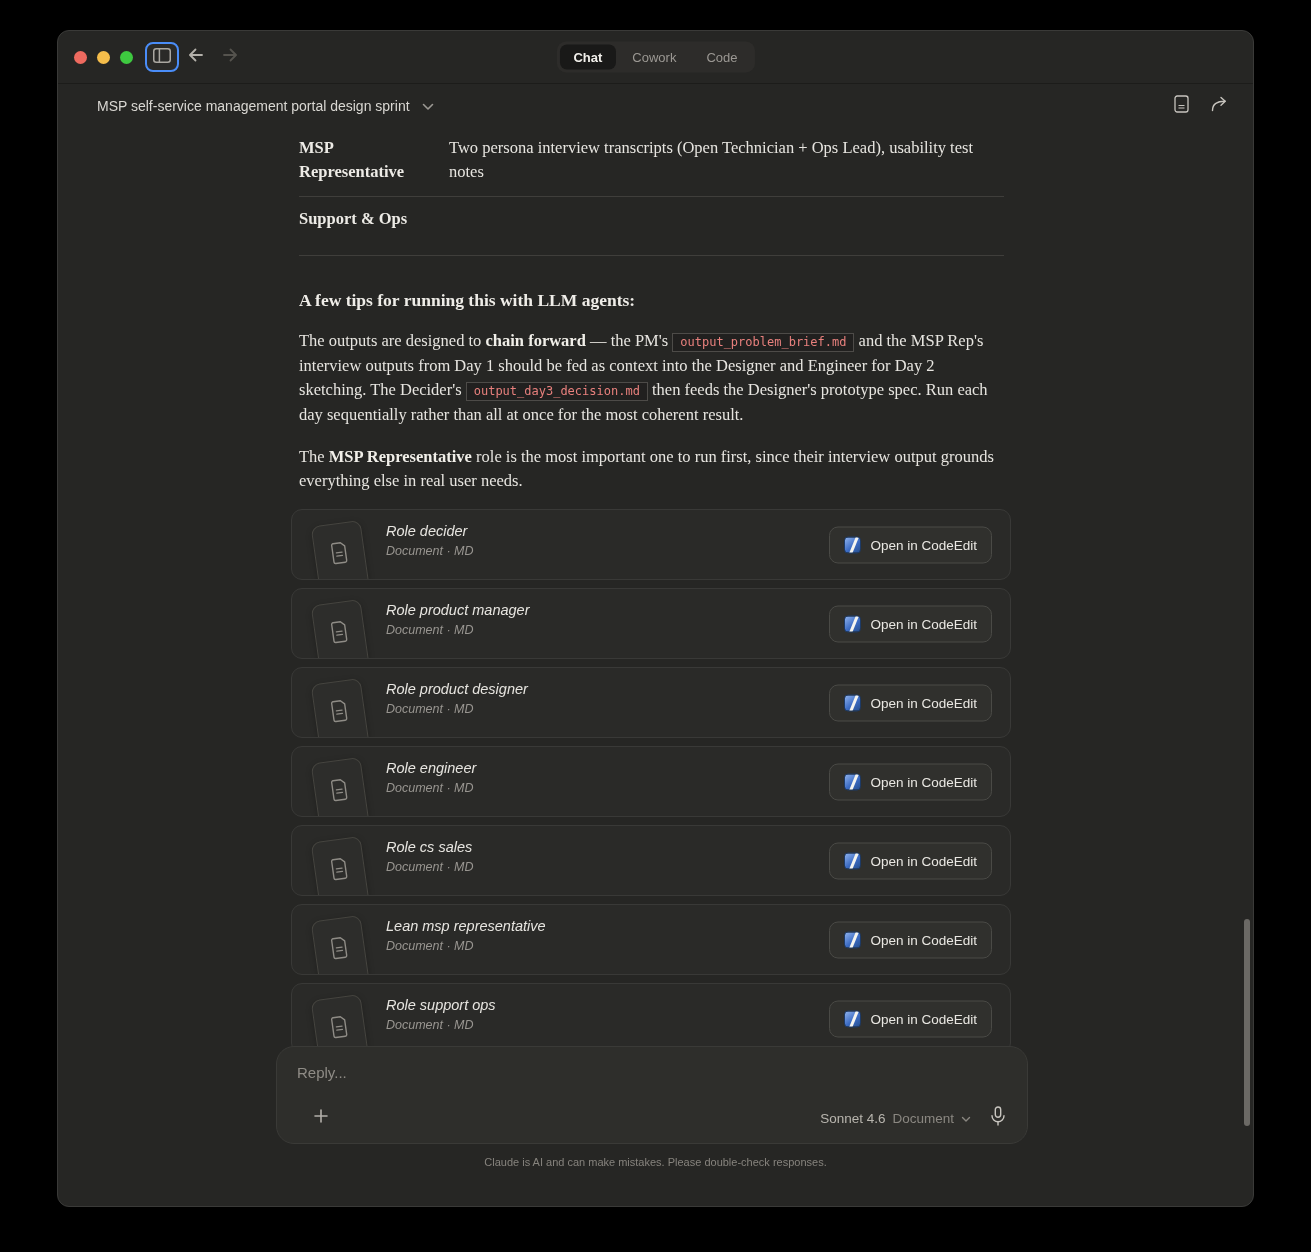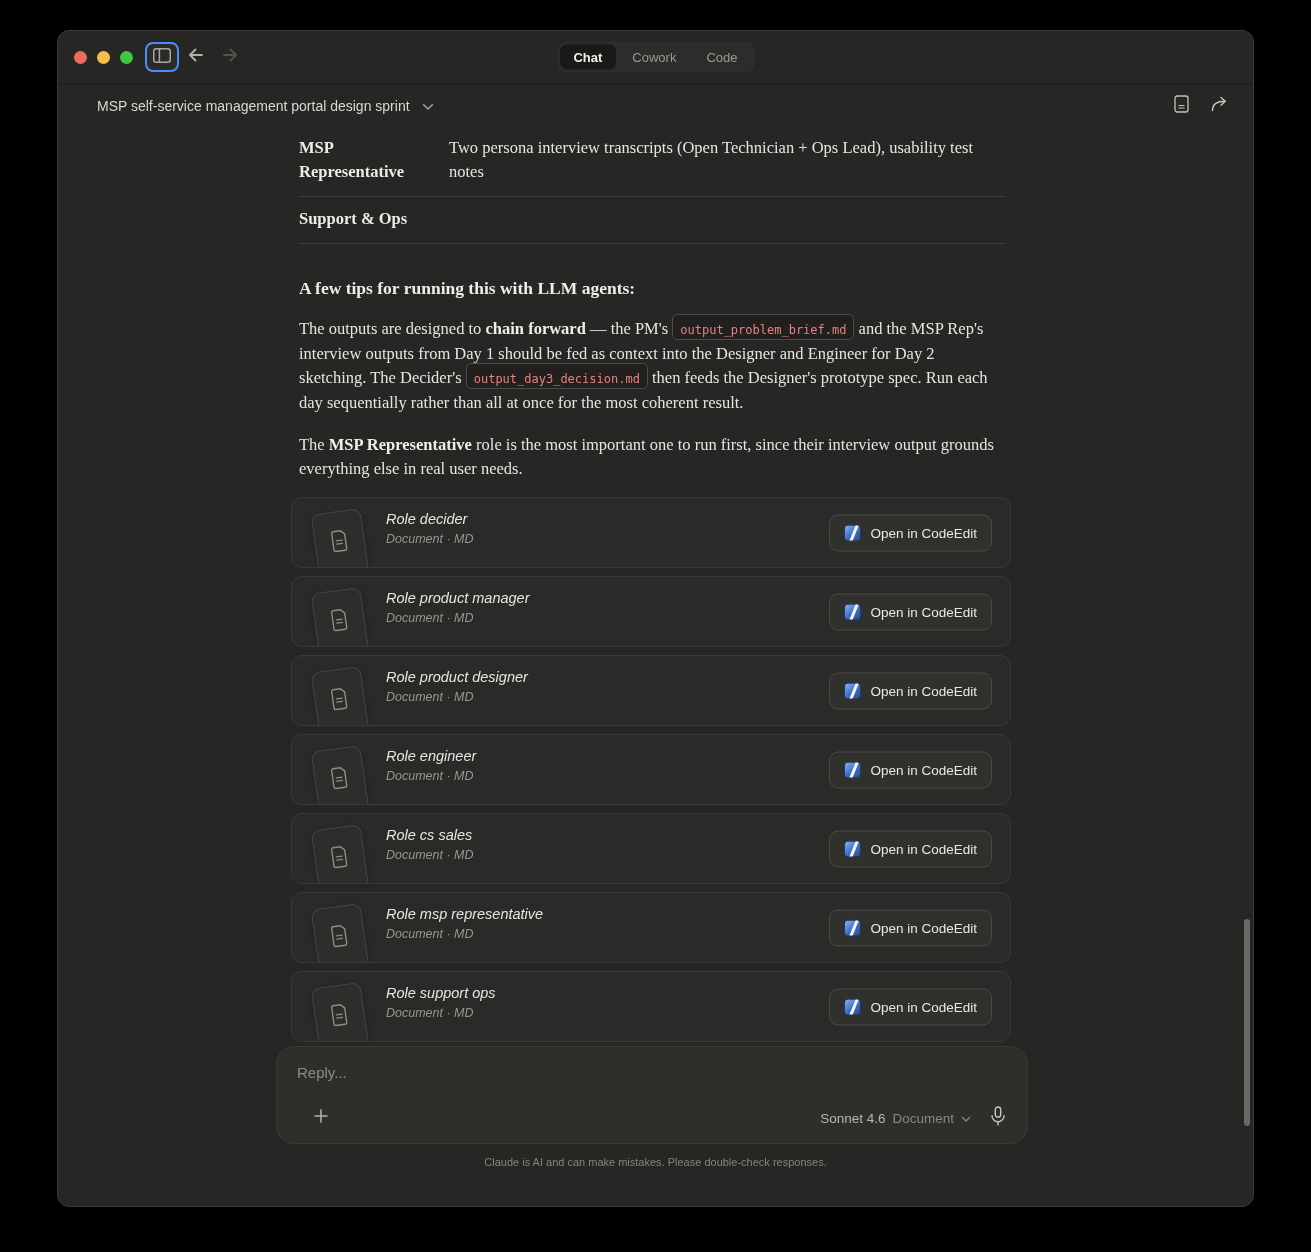--- a/index.html
+++ b/index.html
@@ -27,30 +27,30 @@
   .chat-title-wrap { display:flex; align-items:center; gap:12px; cursor:pointer; }
   .chat-title { font-size:14px; color:#d9d7d2; }
   .header-actions { margin-left:auto; display:flex; align-items:center; gap:21px; }
   .icon-btn { display:flex; align-items:center; justify-content:center; cursor:pointer; }
 
   
   .content { width:705px; margin-left:241px; }
   .info-table { font-family:"Liberation Serif",serif; font-size:16.5px; color:#e7e5e0; }
   .info-row { display:grid; grid-template-columns:150px 1fr; border-bottom:1px solid #3f3e3b; line-height:24px; }
   .info-row:first-child { padding:8px 0 12px; }
-  .info-row:last-child { padding:10px 0 12px;font-family:Liberation Serif, serif; }
+  .info-row:last-child { padding:10px 0 24px;font-family:Liberation Serif, serif; }
   .info-label { font-weight:700; padding-right:16px; color:#edebe6; }
 
   .tips-heading { margin-top:34px; font-family:"Liberation Serif",serif; font-weight:700;
     font-size:17.5px; color:#efede8; }
   .para { margin-top:18px; font-family:"Liberation Serif",serif; font-size:16.5px;
     line-height:24px; color:#e7e5e0; }
   .para strong { color:#f1efe9; }
   .inline-code { font-family:"DejaVu Sans Mono",monospace; font-size:12px; color:#e8807d;
-    background:#21201f; border:1px solid #4d4b48; border-radius:5px; padding:8px 7px 2px;
+    background:#21201f; border:1px solid #4d4b48; border-radius:0; padding:1px 7px 2px;
     white-space:nowrap; }
 
   
   .files { margin:16px 0 0 -8px; width:720px; }
   .file-card { position:relative; height:71px; background:#2a2a28; border:1px solid #393937;
     border-radius:11px; margin-bottom:8px; overflow:hidden; cursor:pointer; }
   .thumb { position:absolute; left:24px; top:13px; width:50px; height:80px; background:#2d2d2b;
     border:1px solid #45443f; border-radius:9px; transform:rotate(-8deg);
     box-shadow:0 2px 6px rgba(0,0,0,.25); display:flex; justify-content:center; padding-top:17px; }
   .file-info { position:absolute; left:94px; top:13px;font-style:italic; }
@@ -267,21 +267,21 @@
         <div class="file-card">
     <div class="thumb">
       <span>
         <svg width="20" height="24" viewBox="0 0 20 24" fill="none" stroke="#8f8c86" stroke-width="1.4" stroke-linejoin="round" stroke-linecap="round">
           <path d="M4.8 1.8h7.4L16 5.6v14.6a1.6 1.6 0 0 1-1.6 1.6H4.8a1.6 1.6 0 0 1-1.6-1.6V3.4a1.6 1.6 0 0 1 1.6-1.6Z"></path>
           <path d="M6.8 11.4h5.8M6.8 14.6h5.8" stroke-width="1.2"></path>
         </svg>
       </span>
     </div>
     <div class="file-info">
-      <div class="file-title">Role msp representative</div>
+      <div class="file-title">Lean msp representative</div>
       <div class="file-meta">Document · MD</div>
     </div>
     <div class="open-btn">
       <span class="app-icon"></span>
       <span>Open in CodeEdit</span>
     </div>
   </div>
         <div class="file-card">
     <div class="thumb">
       <span>

